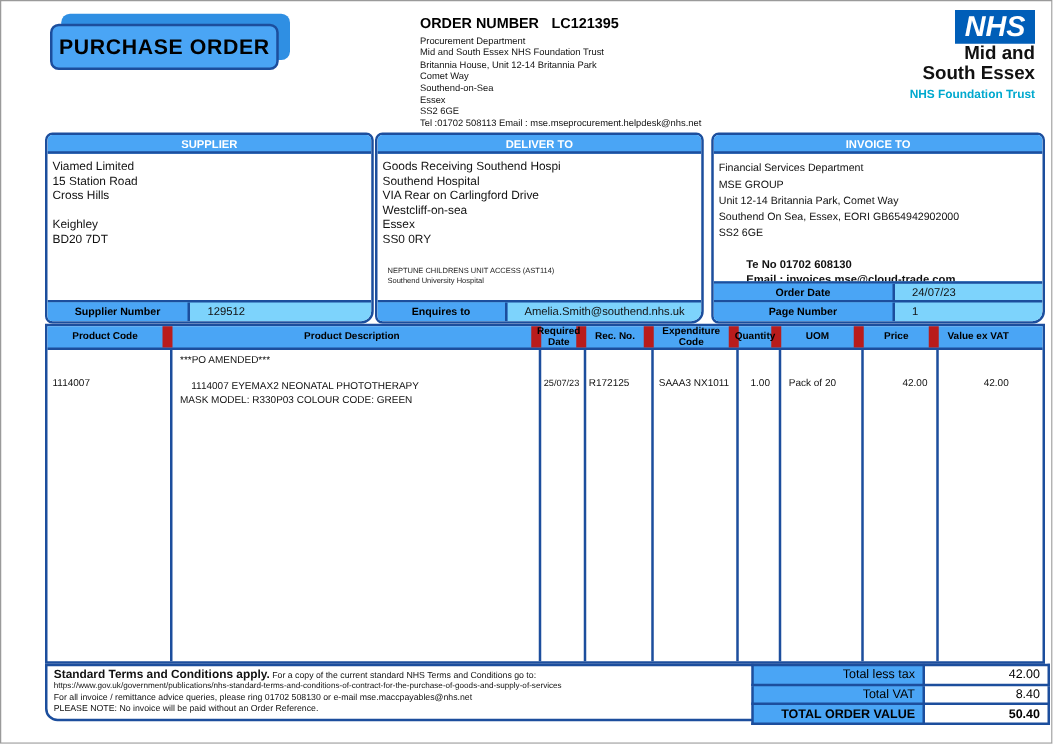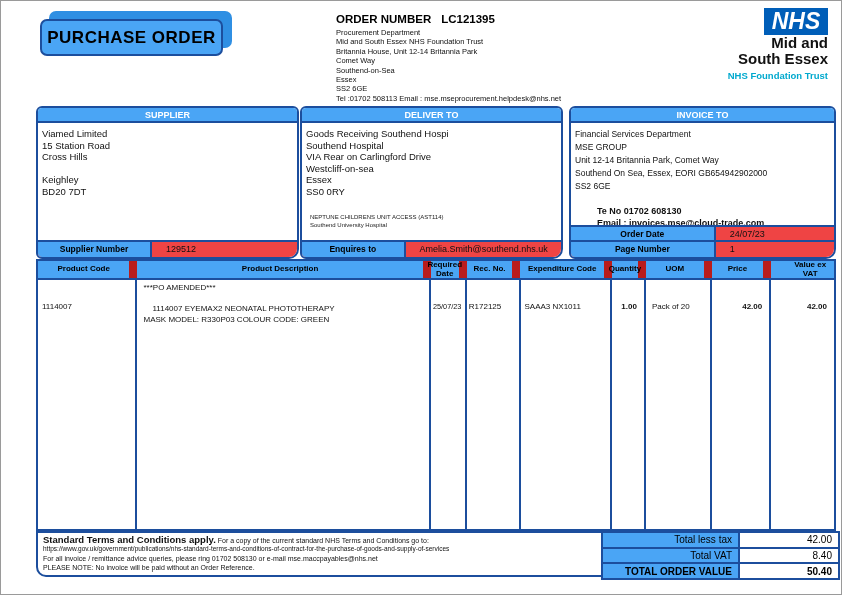--- a/index.html
+++ b/index.html
@@ -43,21 +43,21 @@
     border-bottom:2px solid #1C4E9D;
   }
   .box-body { padding:5px 4px; font-size:9.5px; line-height:11.5px; color:#111; }
   .box-body .addr-line { min-height:11.5px; }
   #invoice-box .box-body { font-size:8.5px; line-height:13px; }
   .small-note { padding:12px 8px 0; font-size:6px; line-height:7.5px; color:#222; }
   .contact-line { font-weight:bold; font-size:9px; line-height:12px; padding-left:22px; }
   #invoice-contact { margin-top:12px; }
   .box-footer {
     position:absolute; left:0; right:0; height:17px; display:flex;
-    border-top:2px solid #1C4E9D; background:#ef4444;
+    border-top:2px solid #1C4E9D; background:#7dd3fc;
   }
   .bf-bottom { bottom:0; }
   .bf-up { bottom:15px; }
   .box-footer .bf-label {
     background:#4AA5F5; color:#000; font-weight:bold; font-size:8.5px;
     text-align:center; line-height:15px; border-right:2px solid #1C4E9D;
   }
   .box-footer .bf-value { font-size:9px; line-height:15px; padding-left:14px; color:#111; }
   #supplier-box .bf-label { width:44%; }
   #deliver-box  .bf-label { width:40%; }
@@ -68,29 +68,29 @@
     border:2px solid #1C4E9D; background:#fff;
   }
   .tbl-header { display:flex; height:19px; background:#4AA5F5; border-bottom:2px solid #1C4E9D; }
   .tbl-header .hcell {
     font-size:8px; font-weight:bold; color:#000; text-align:center;
     border-right:8px solid #b91c1c; display:flex; align-items:center; justify-content:center;
     line-height:8.5px; padding:0 1px;
   }
   .tbl-body { display:flex; height:249px; }
   .tbl-body .bcell { border-right:2px solid #1C4E9D; font-size:8px; color:#111; position:relative; }
-  .hcell:last-child, .bcell:last-child { border-right:none;padding-left:16px; }
+  .hcell:last-child, .bcell:last-child { border-right:none; }
   .w-code  { width:100px; } .w-desc { width:295px; } .w-reqd { width:36px; }
-  .w-recno { width:54px; }  .w-exp  { width:92px; }  .w-qty  { width:34px; }
+  .w-recno { width:54px; }  .w-exp  { width:68px; }  .w-qty  { width:34px; }
   .w-uom   { width:66px; }  .w-price{ width:60px; }  .w-val  { width:63px; }
   .cell-text { position:absolute; top:22px; }
   .desc-lines { padding:3px 6px; line-height:10.6px; }
   .desc-lines .dline { min-height:10.6px; }
   .desc-lines .dline.indent { padding-left:9px; }
-  .ta-right { right:7px; text-align:right;font-weight:bold; }
+  .ta-right { right:7px; text-align:right; }
   .ta-left4 { left:4px; } .ta-left2 { left:2px; } .ta-left6 { left:6px; }
   .fs7 { font-size:7.3px; }
   
   #footer-box {
     position:absolute; left:35px; top:530px; width:800px; height:46px;
     border:2px solid #1C4E9D; border-radius:0 0 6px 10px; background:#fff;
   }
   #terms { position:absolute; left:5px; top:1px; width:560px; color:#111; }
   #terms .t1 { font-size:7px; }
   #terms .t1 b { font-size:9.5px; }

